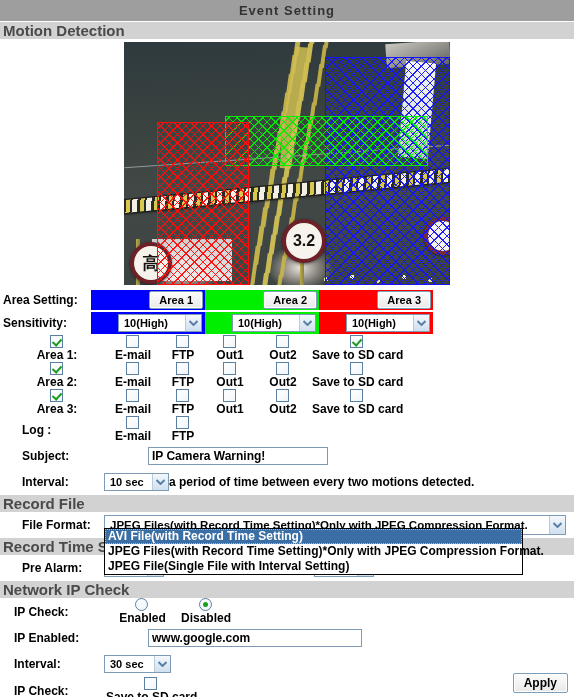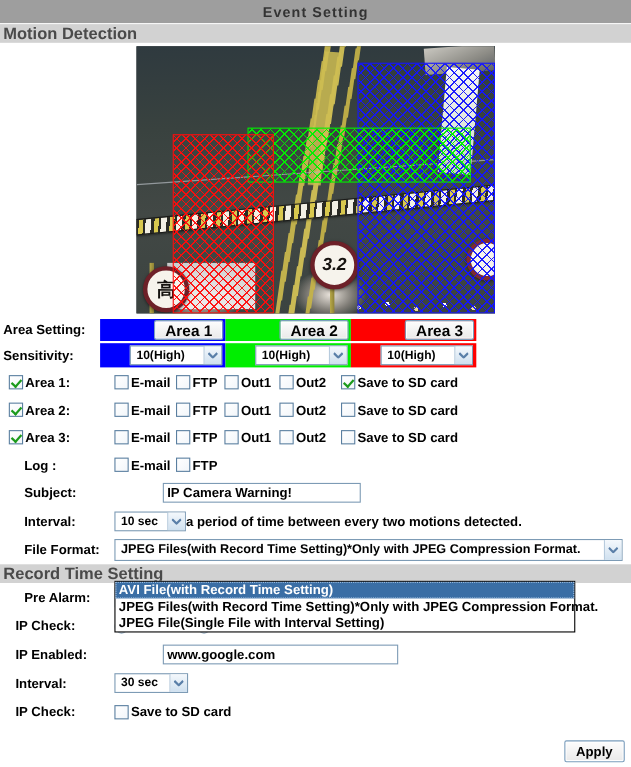--- a/index.html
+++ b/index.html
@@ -113,21 +113,21 @@
     position: absolute;
     border-radius: 50%;
     background: #f6f3ec;
     border: 4px solid #6d2028;
     display: flex; align-items: center; justify-content: center;
     font-weight: bold;
     color: #15120f;
     box-shadow: 0 1px 3px rgba(0,0,0,.5);
   }
   .sign-a { left: 6px; bottom: 1px; width: 34px; height: 34px; font-size: 17px; }
-  .sign-b { left: 158px; bottom: 22px; width: 36px; height: 36px; font-size: 16px; font-style: italic; }
+  .sign-b { left: 158px; bottom: 22px; width: 36px; height: 36px; font-size: 16px; }
   .sign-c { right: -12px; bottom: 30px; width: 30px; height: 30px; border-color:#7d2b33; }
   .vid-topright {
     position: absolute; right: 0; top: 0; width: 64px; height: 24px;
     background: linear-gradient(160deg,#c9c7c0, #8d8c86 60%, #5e6163);
     transform: rotate(-4deg);
   }
   .vid-bright {
     position: absolute; right: 18px; top: 20px; width: 30px; height: 96px;
     background: linear-gradient(175deg,#ffffff,#e6efe4 60%, #cbd6cc);
     transform: rotate(5deg);
@@ -197,21 +197,21 @@
     width: 114px; height: 20px;
     display: flex; align-items: center; justify-content: flex-end;
     padding-right: 2px; box-sizing: border-box;
   }
   .strip.b { background: #0000ff; }
   .strip.g { background: #00ee00; }
   .strip.r { background: #ff0000; }
 
   .btn3d {
     font-family: "Liberation Sans", sans-serif;
-    font-size: 14px;
+    font-size: 11px;
     font-weight: bold;
     color: #000;
     background: linear-gradient(180deg,#fdfdfd,#e9e9e9);
     border: 1px solid #7b9ebd;
     border-radius: 2px;
     padding: 2px 9px;
     box-shadow: inset 0 0 0 1px #ffffff;
     cursor: pointer;
     line-height: 12px;
   }
@@ -290,21 +290,21 @@
     cursor: pointer;
   }
   .rb.on::after {
     content: "";
     position: absolute;
     left: 3px; top: 3px;
     width: 5px; height: 5px;
     border-radius: 50%;
     background: #18a018;
   }
-  .cbgrp { display: inline-flex; align-items: center; }
+  .cbgrp { display: inline-flex; align-items: center; flex-direction: column; }
   .cbgrp .cbl {
     font-weight: bold; font-size: 12px; padding-left: 2px; white-space: nowrap;
   }
 
   .note { font-weight: bold; font-size: 12px; }
 
   
   .dd-list {
     position: absolute;
     background: #ffffff;
@@ -524,20 +524,23 @@
       <span class="sel-txt">10 sec</span>
       <span class="arrow">
           <svg width="9" height="6" viewBox="0 0 9 6">
             <path d="M0.5 1 L4.5 5 L8.5 1" fill="none" stroke="#5a7fa8" stroke-width="2"></path>
           </svg>
         </span>
     </div>
     <span class="note">a period of time between every two motions detected.</span>
   </div>
 
+  <div class="section-head">
+    <span>Record File</span>
+  </div>
 
   <div class="row" style="min-height:26px;">
     <div class="lbl" style="width:96px;flex-basis:96px;padding-left:14px;box-sizing:border-box;">File Format:</div>
     <div class="sel" style="width:462px;height:20px;">
       <span class="sel-txt" style="font-size:11.5px;">JPEG Files(with Record Time Setting)*Only with JPEG Compression Format.</span>
       <span class="arrow" style="height:18px;">
           <svg width="9" height="6" viewBox="0 0 9 6">
             <path d="M0.5 1 L4.5 5 L8.5 1" fill="none" stroke="#5a7fa8" stroke-width="2"></path>
           </svg>
         </span>
@@ -561,20 +564,23 @@
     <div class="sel" style="width:60px;margin-left:150px;">
       <span class="sel-txt"></span>
       <span class="arrow">
           <svg width="9" height="6" viewBox="0 0 9 6">
             <path d="M0.5 1 L4.5 5 L8.5 1" fill="none" stroke="#5a7fa8" stroke-width="2"></path>
           </svg>
         </span>
     </div>
   </div>
 
+  <div class="section-head">
+    <span>Network IP Check</span>
+  </div>
 
   <div class="row" style="min-height:26px;">
     <div class="lbl" style="width:96px;flex-basis:96px;padding-left:6px;box-sizing:border-box;">IP Check:</div>
     <div class="cbgrp" style="width:75px;">
       <span class="rb"></span>
       <span class="cbl">Enabled</span>
     </div>
     <div class="cbgrp">
       <span class="rb on"></span>
       <span class="cbl">Disabled</span>

